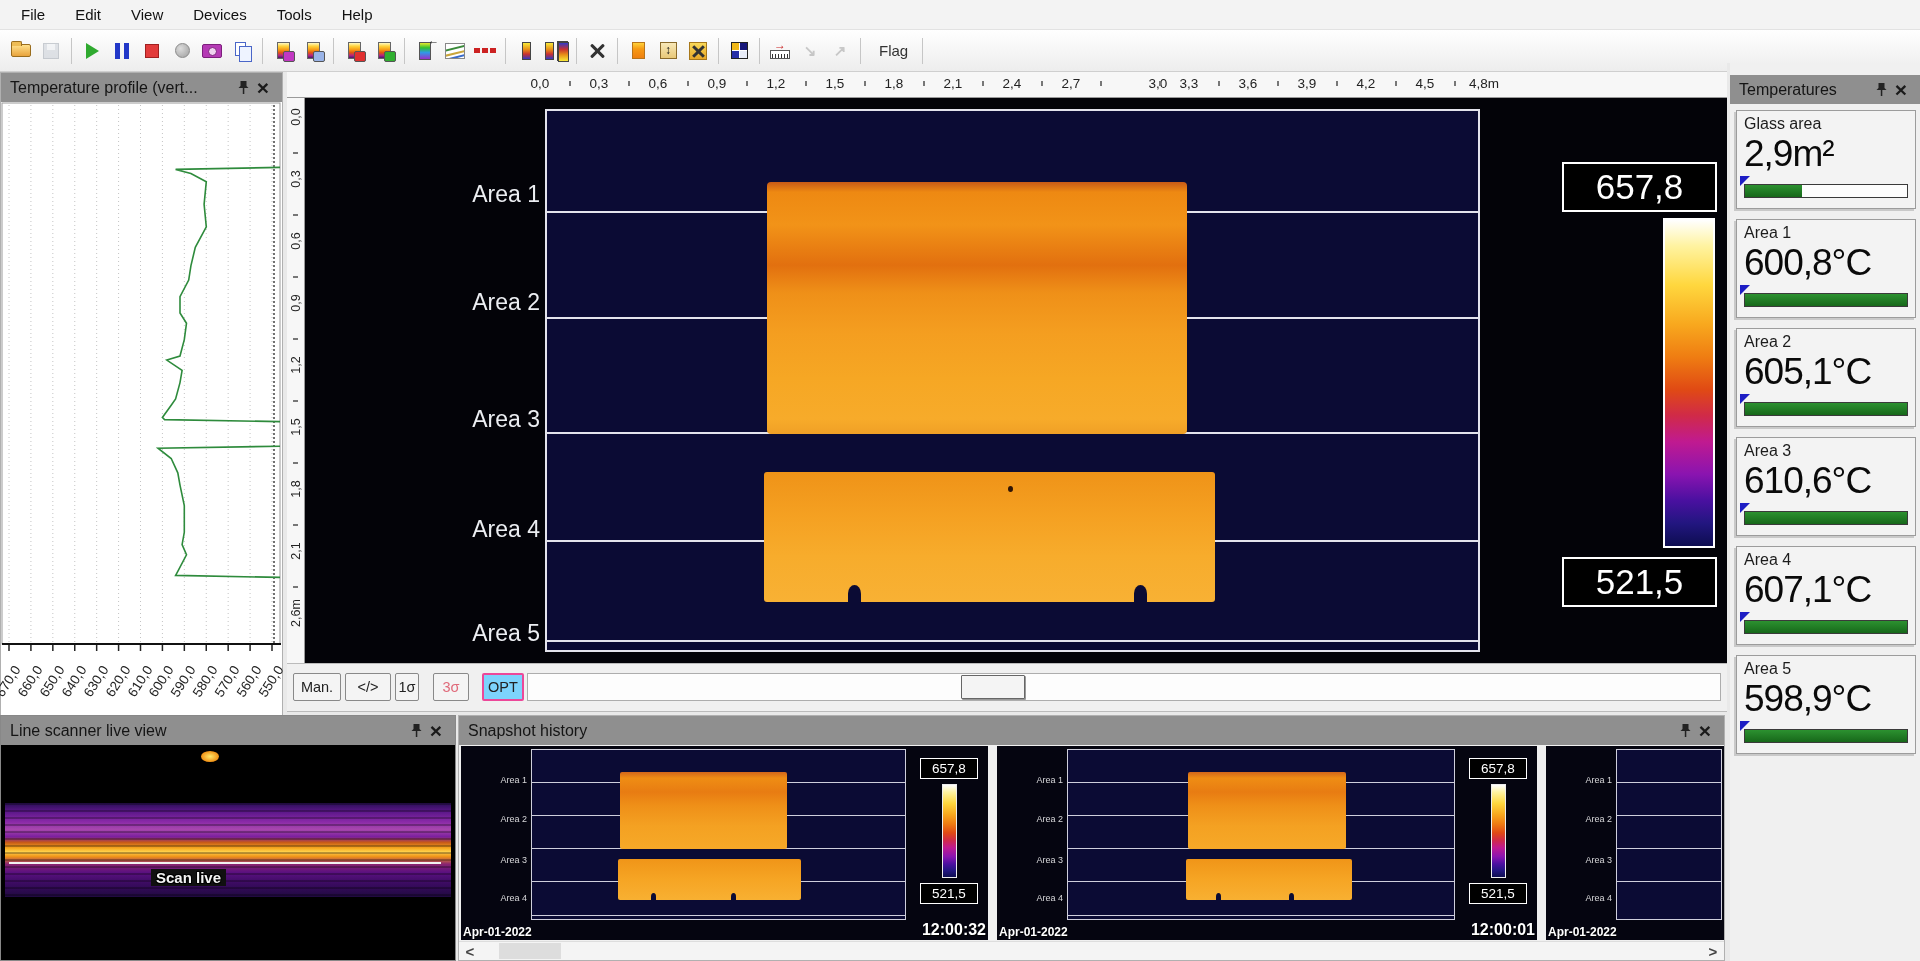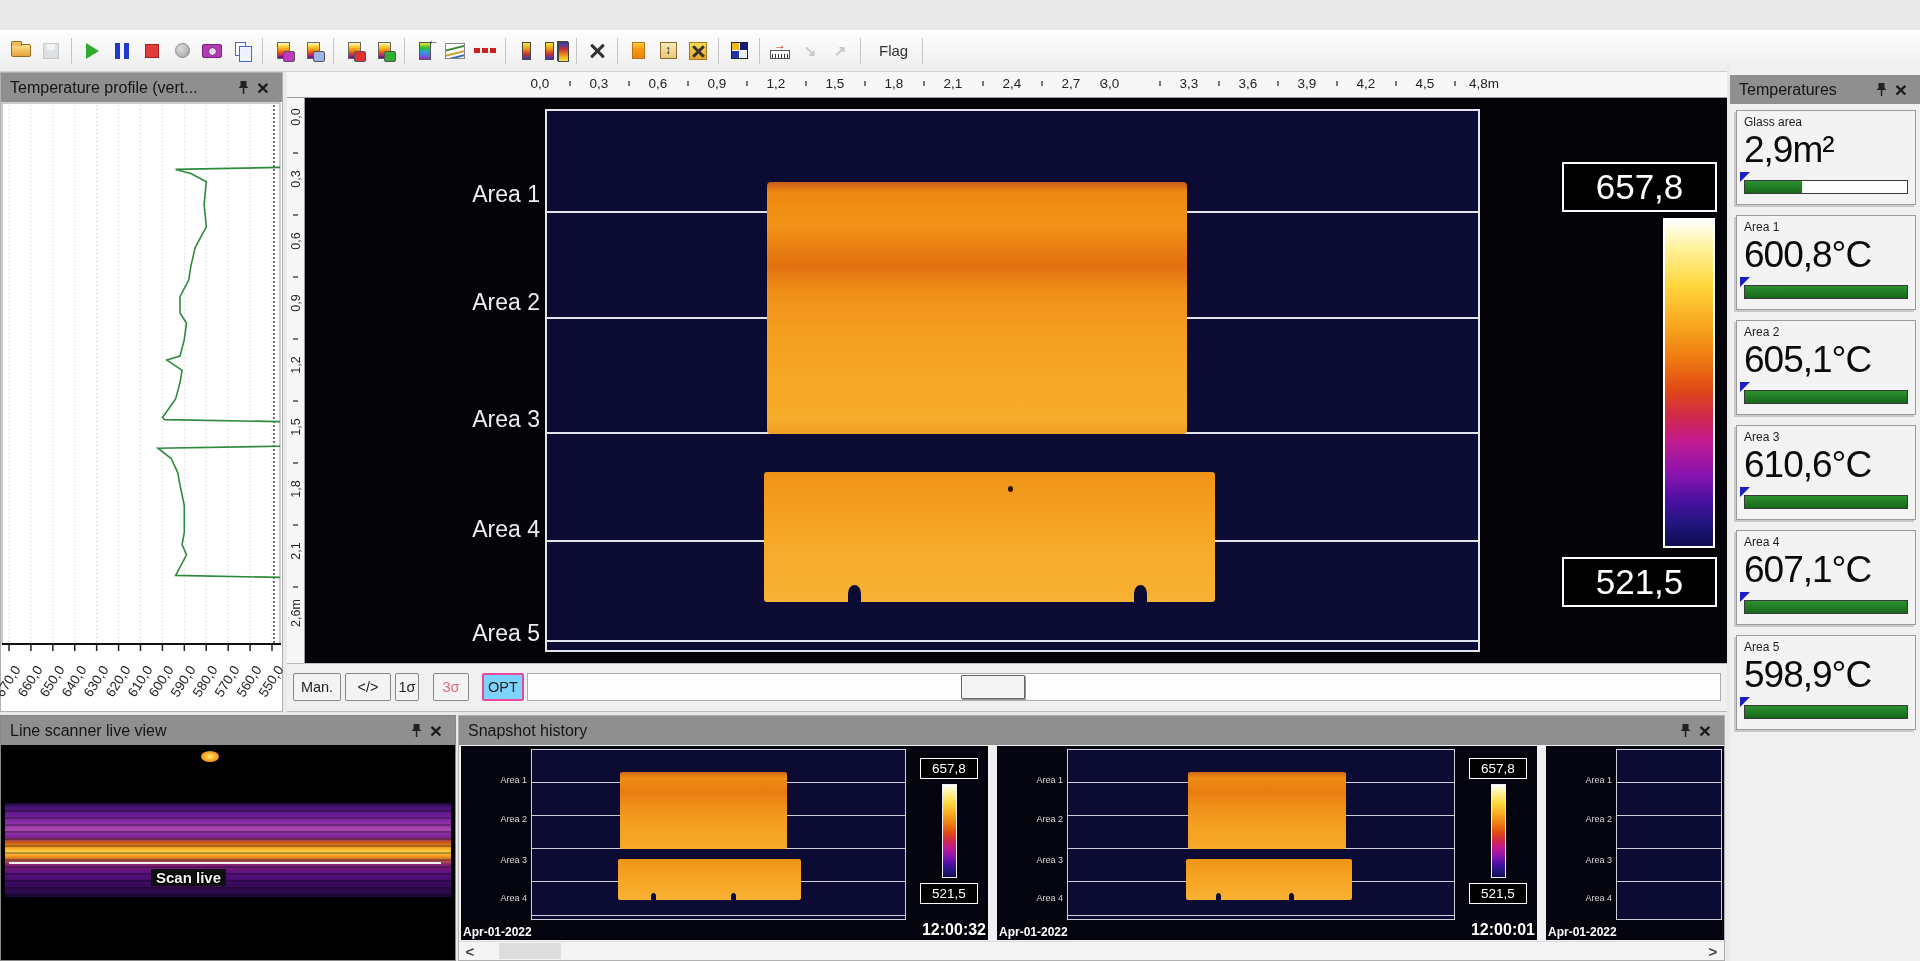--- a/index.html
+++ b/index.html
@@ -64,21 +64,21 @@
   .i-hand{font-size:15px;font-weight:700;color:#9a9a9a;width:18px;height:18px;text-align:center;line-height:18px}
   .flag-btn{margin-left:4px;padding:3px 9px;font-size:15px;color:#333;background:transparent;border:none}
 
   
   .titlebar{height:29px;background:#8f8f8f;color:#151515;display:flex;align-items:center;
     padding:0 9px;font-size:16px;font-weight:500;flex:none}
   .titlebar .sp{flex:1}
   .pin-btn,.close-btn{width:20px;height:20px;display:flex;align-items:center;justify-content:center;color:#1a1a1a}
   .close-btn::before{content:"×";font-size:21px;font-weight:700;line-height:18px}
 
-  .left-dock{position:absolute;left:0;top:72px;width:283px;height:640px;background:#fff;
+  .left-dock{position:absolute;left:0;top:72px;width:283px;height:764px;background:#fff;
     border:1px solid #b0b0b0;display:flex;flex-direction:column}
   .chart-wrap{position:relative;height:551px;background:#fff;overflow:hidden}
   #profile-svg{position:absolute;left:0;top:0}
   .chart-xlabels{position:relative;flex:1;font-size:13.5px;color:#222}
   .xlab{position:absolute;width:46px;text-align:right;transform:rotate(-57deg);transform-origin:100% 0;white-space:nowrap}
 
   
   .main-view{position:absolute;left:287px;top:72px;width:1440px;height:591px;background:#000}
   .h-ruler{position:absolute;top:0;left:0;right:0;height:26px;background:#f7f7f7;
     border-bottom:1px solid #9a9a9a;font-size:13.5px;color:#222}
@@ -117,21 +117,21 @@
   .slider{position:absolute;left:240px;right:6px;top:9px;height:28px;background:#fdfdfd;border:1px solid #adadad}
   .thumb{position:absolute;left:433px;top:1px;width:64px;height:24px;background:#f4f4f4;
     border:1px solid #666;box-shadow:1px 1px 0 #999;border-radius:1px}
 
   
   .right-dock{position:absolute;left:1730px;top:63px;width:190px;height:898px;background:#f0f0f0;overflow:hidden}
   .right-dock .titlebar{margin-top:12px}
   .cards{padding:6px 4px 0 6px}
   .card{position:relative;background:#f3f3f3;border:1px solid #9c9c9c;box-shadow:-2px 2px 0 #c9c9c9;
     margin-bottom:10px;padding:4px 7px 10px 7px}
-  .card .clabel{font-size:12px;color:#1c1c1c}
+  .card .clabel{font-size:16px;color:#1c1c1c}
   .card .cvalue{font-size:37px;color:#0a0a0a;letter-spacing:-1px;line-height:42px;white-space:nowrap}
   .bar-track{position:relative;height:14px;border:1px solid #3a3a3a;background:#fdfdfd;margin-top:9px}
   .bar-fill{height:100%;background:linear-gradient(#2c9130,#17681a)}
   .bar-marker{position:absolute;left:-5px;top:-9px;width:0;height:0;
     border-top:10px solid #1d1dc4;border-right:10px solid transparent}
 
   
   .bl-dock{position:absolute;left:0;top:715px;width:456px;height:246px;background:#000;
     display:flex;flex-direction:column;border:1px solid #888}
   .scanner-view{position:relative;flex:1;background:#000;overflow:hidden}
@@ -181,20 +181,28 @@
   .hs-track{flex:1;position:relative;height:100%}
   .hs-thumb{position:absolute;left:18px;top:1px;width:62px;height:16px;background:#ddd}
 
   .divider-v{position:absolute;left:1727px;top:63px;width:3px;height:898px;background:#e9e9e9}
 </style>
 </head>
 <body>
 
 <div class="app">
 
+  <div class="menubar" id="menubar">
+      <span class="menu-item">File</span>
+      <span class="menu-item">Edit</span>
+      <span class="menu-item">View</span>
+      <span class="menu-item">Devices</span>
+      <span class="menu-item">Tools</span>
+      <span class="menu-item">Help</span>
+    </div>
 
   <div class="toolbar" id="toolbar">
       <div class="tb">
         <span class="ic i-open"></span>
       </div>
       <div class="tb disabled">
         <span class="ic i-save"></span>
       </div>
       <div class="tsep"></div>
       <div class="tb">
@@ -358,21 +366,21 @@
         <span class="lab" style="left: 548px;">1,5</span>
         <span class="dot" style="left: 577px;"></span>
         <span class="lab" style="left: 607px;">1,8</span>
         <span class="dot" style="left: 636px;"></span>
         <span class="lab" style="left: 666px;">2,1</span>
         <span class="dot" style="left: 695px;"></span>
         <span class="lab" style="left: 725px;">2,4</span>
         <span class="dot" style="left: 754px;"></span>
         <span class="lab" style="left: 784px;">2,7</span>
         <span class="dot" style="left: 813px;"></span>
-        <span class="lab" style="left: 823px; text-align: right;">3,0</span>
+        <span class="lab" style="left: 871px; text-align: right;">3,0</span>
         <span class="dot" style="left: 872px;"></span>
         <span class="lab" style="left: 902px;">3,3</span>
         <span class="dot" style="left: 931px;"></span>
         <span class="lab" style="left: 961px;">3,6</span>
         <span class="dot" style="left: 990px;"></span>
         <span class="lab" style="left: 1020px;">3,9</span>
         <span class="dot" style="left: 1049px;"></span>
         <span class="lab" style="left: 1079px;">4,2</span>
         <span class="dot" style="left: 1108px;"></span>
         <span class="lab" style="left: 1138px;">4,5</span>

